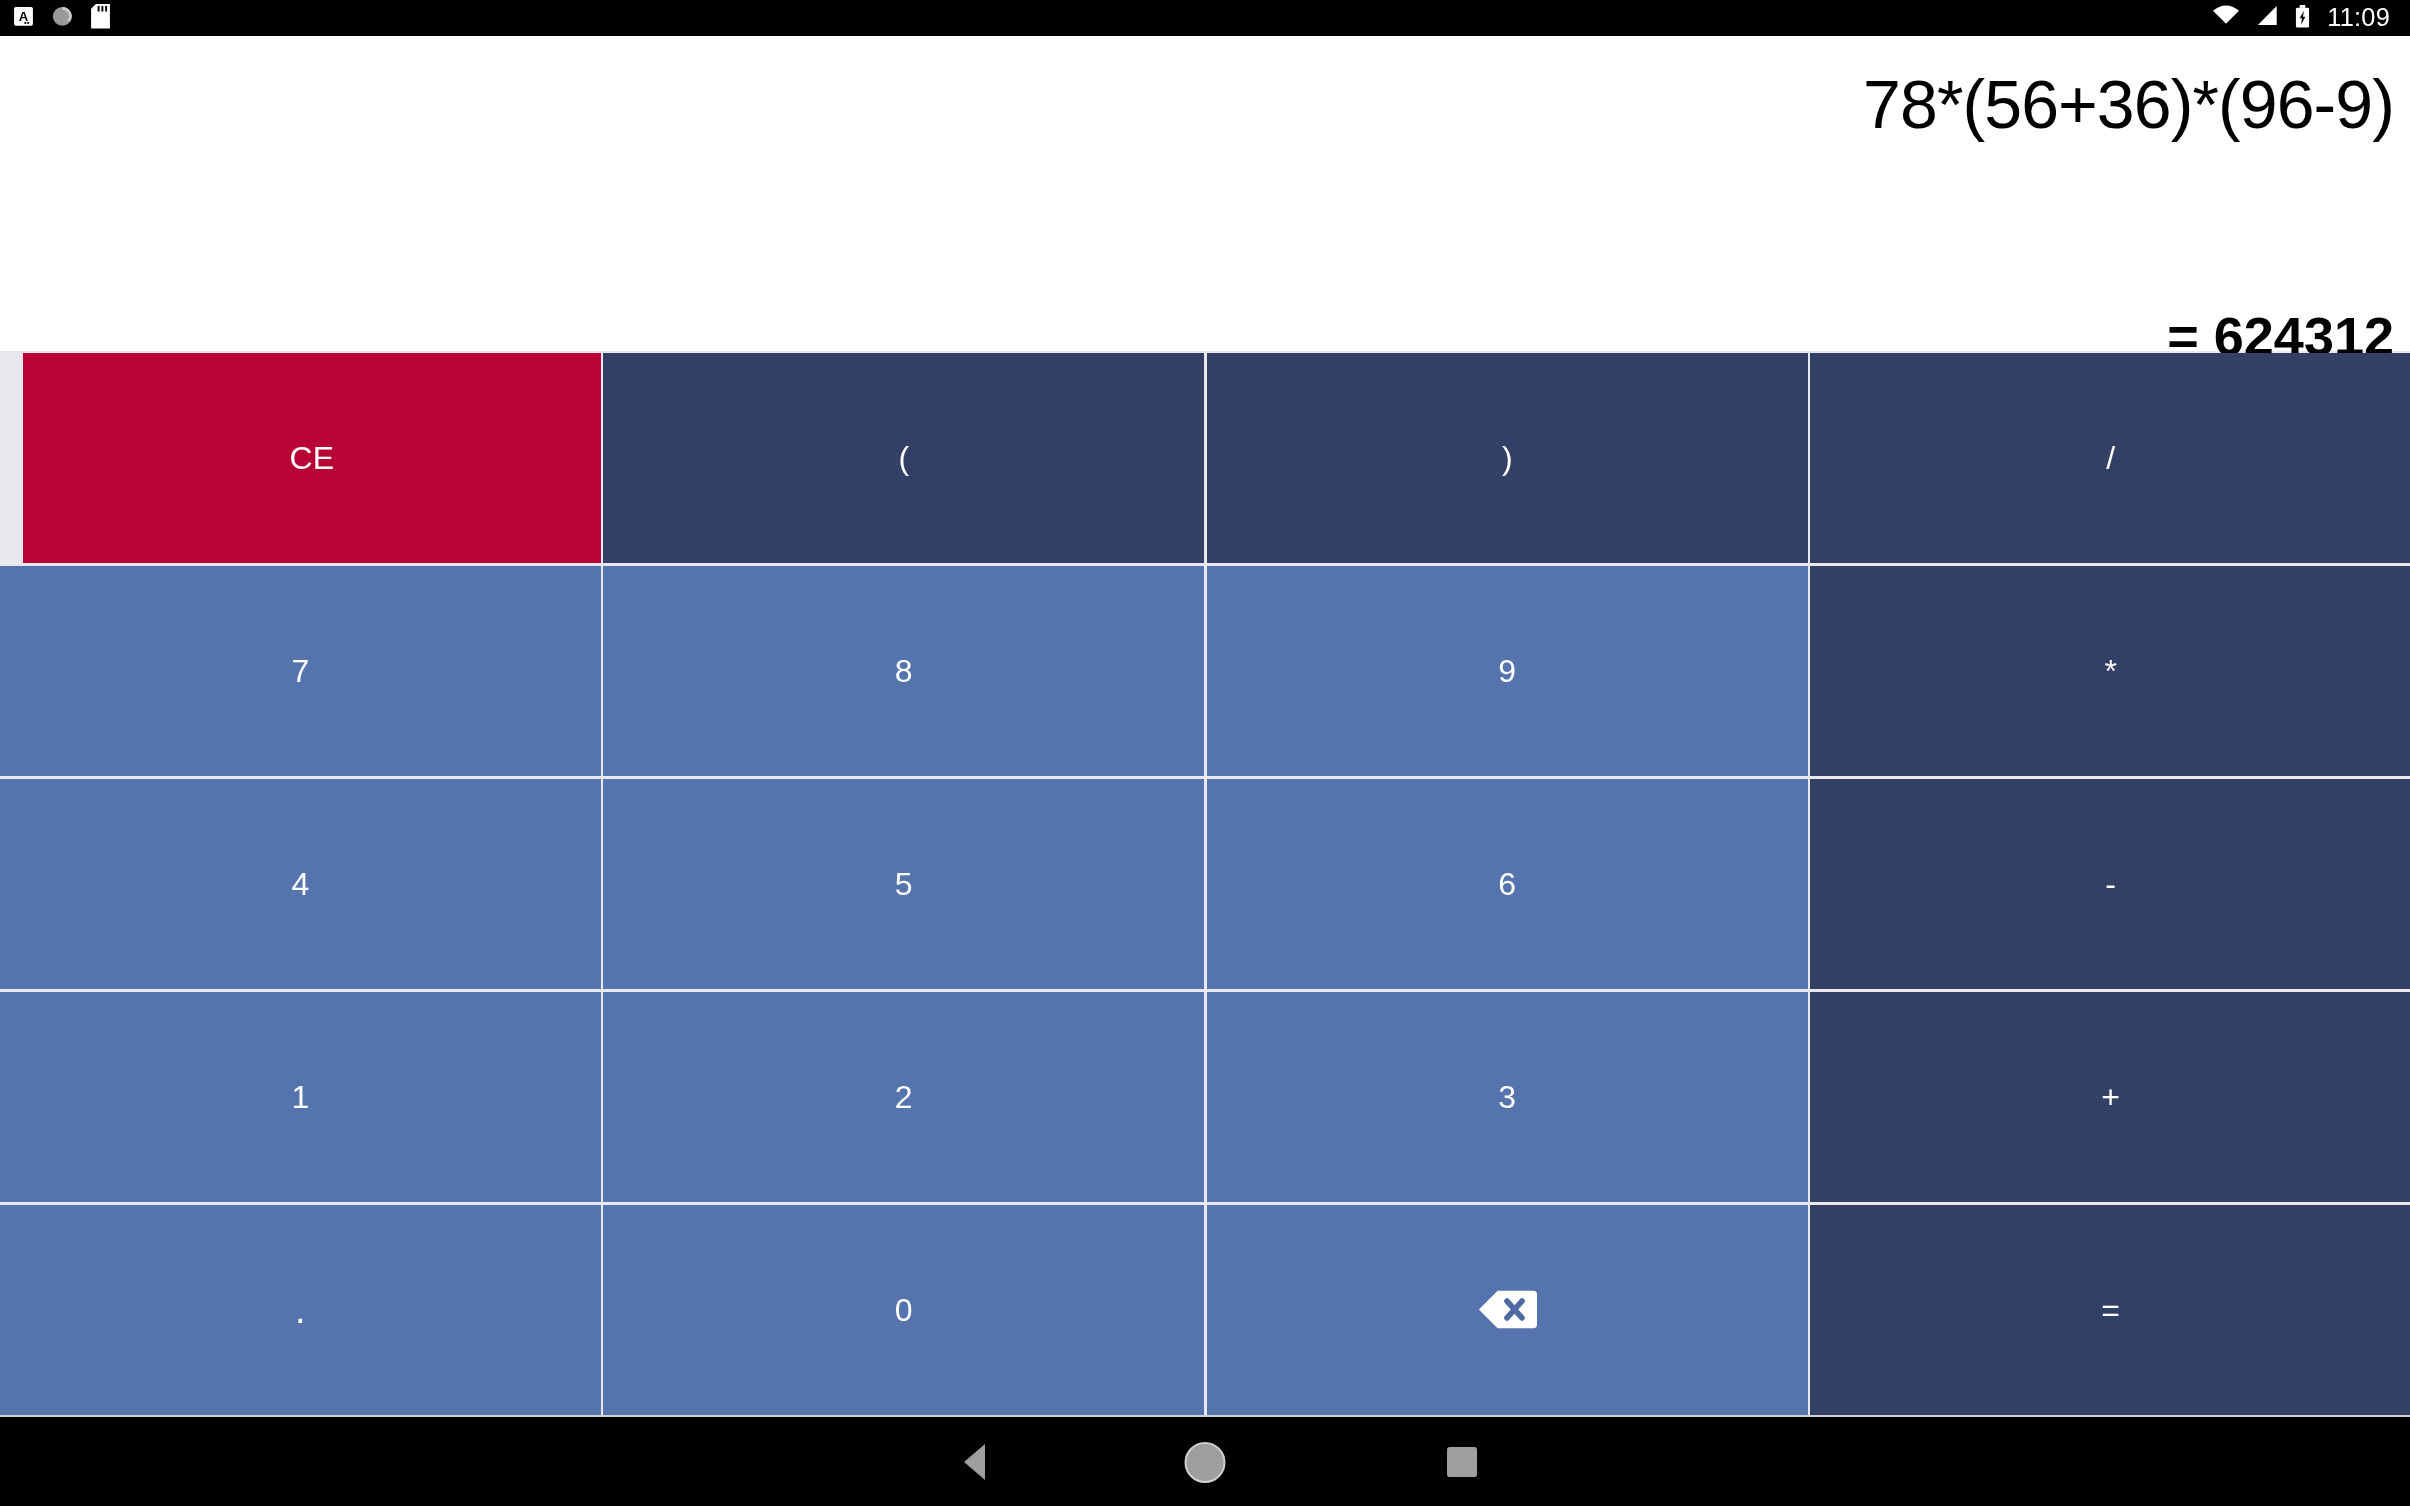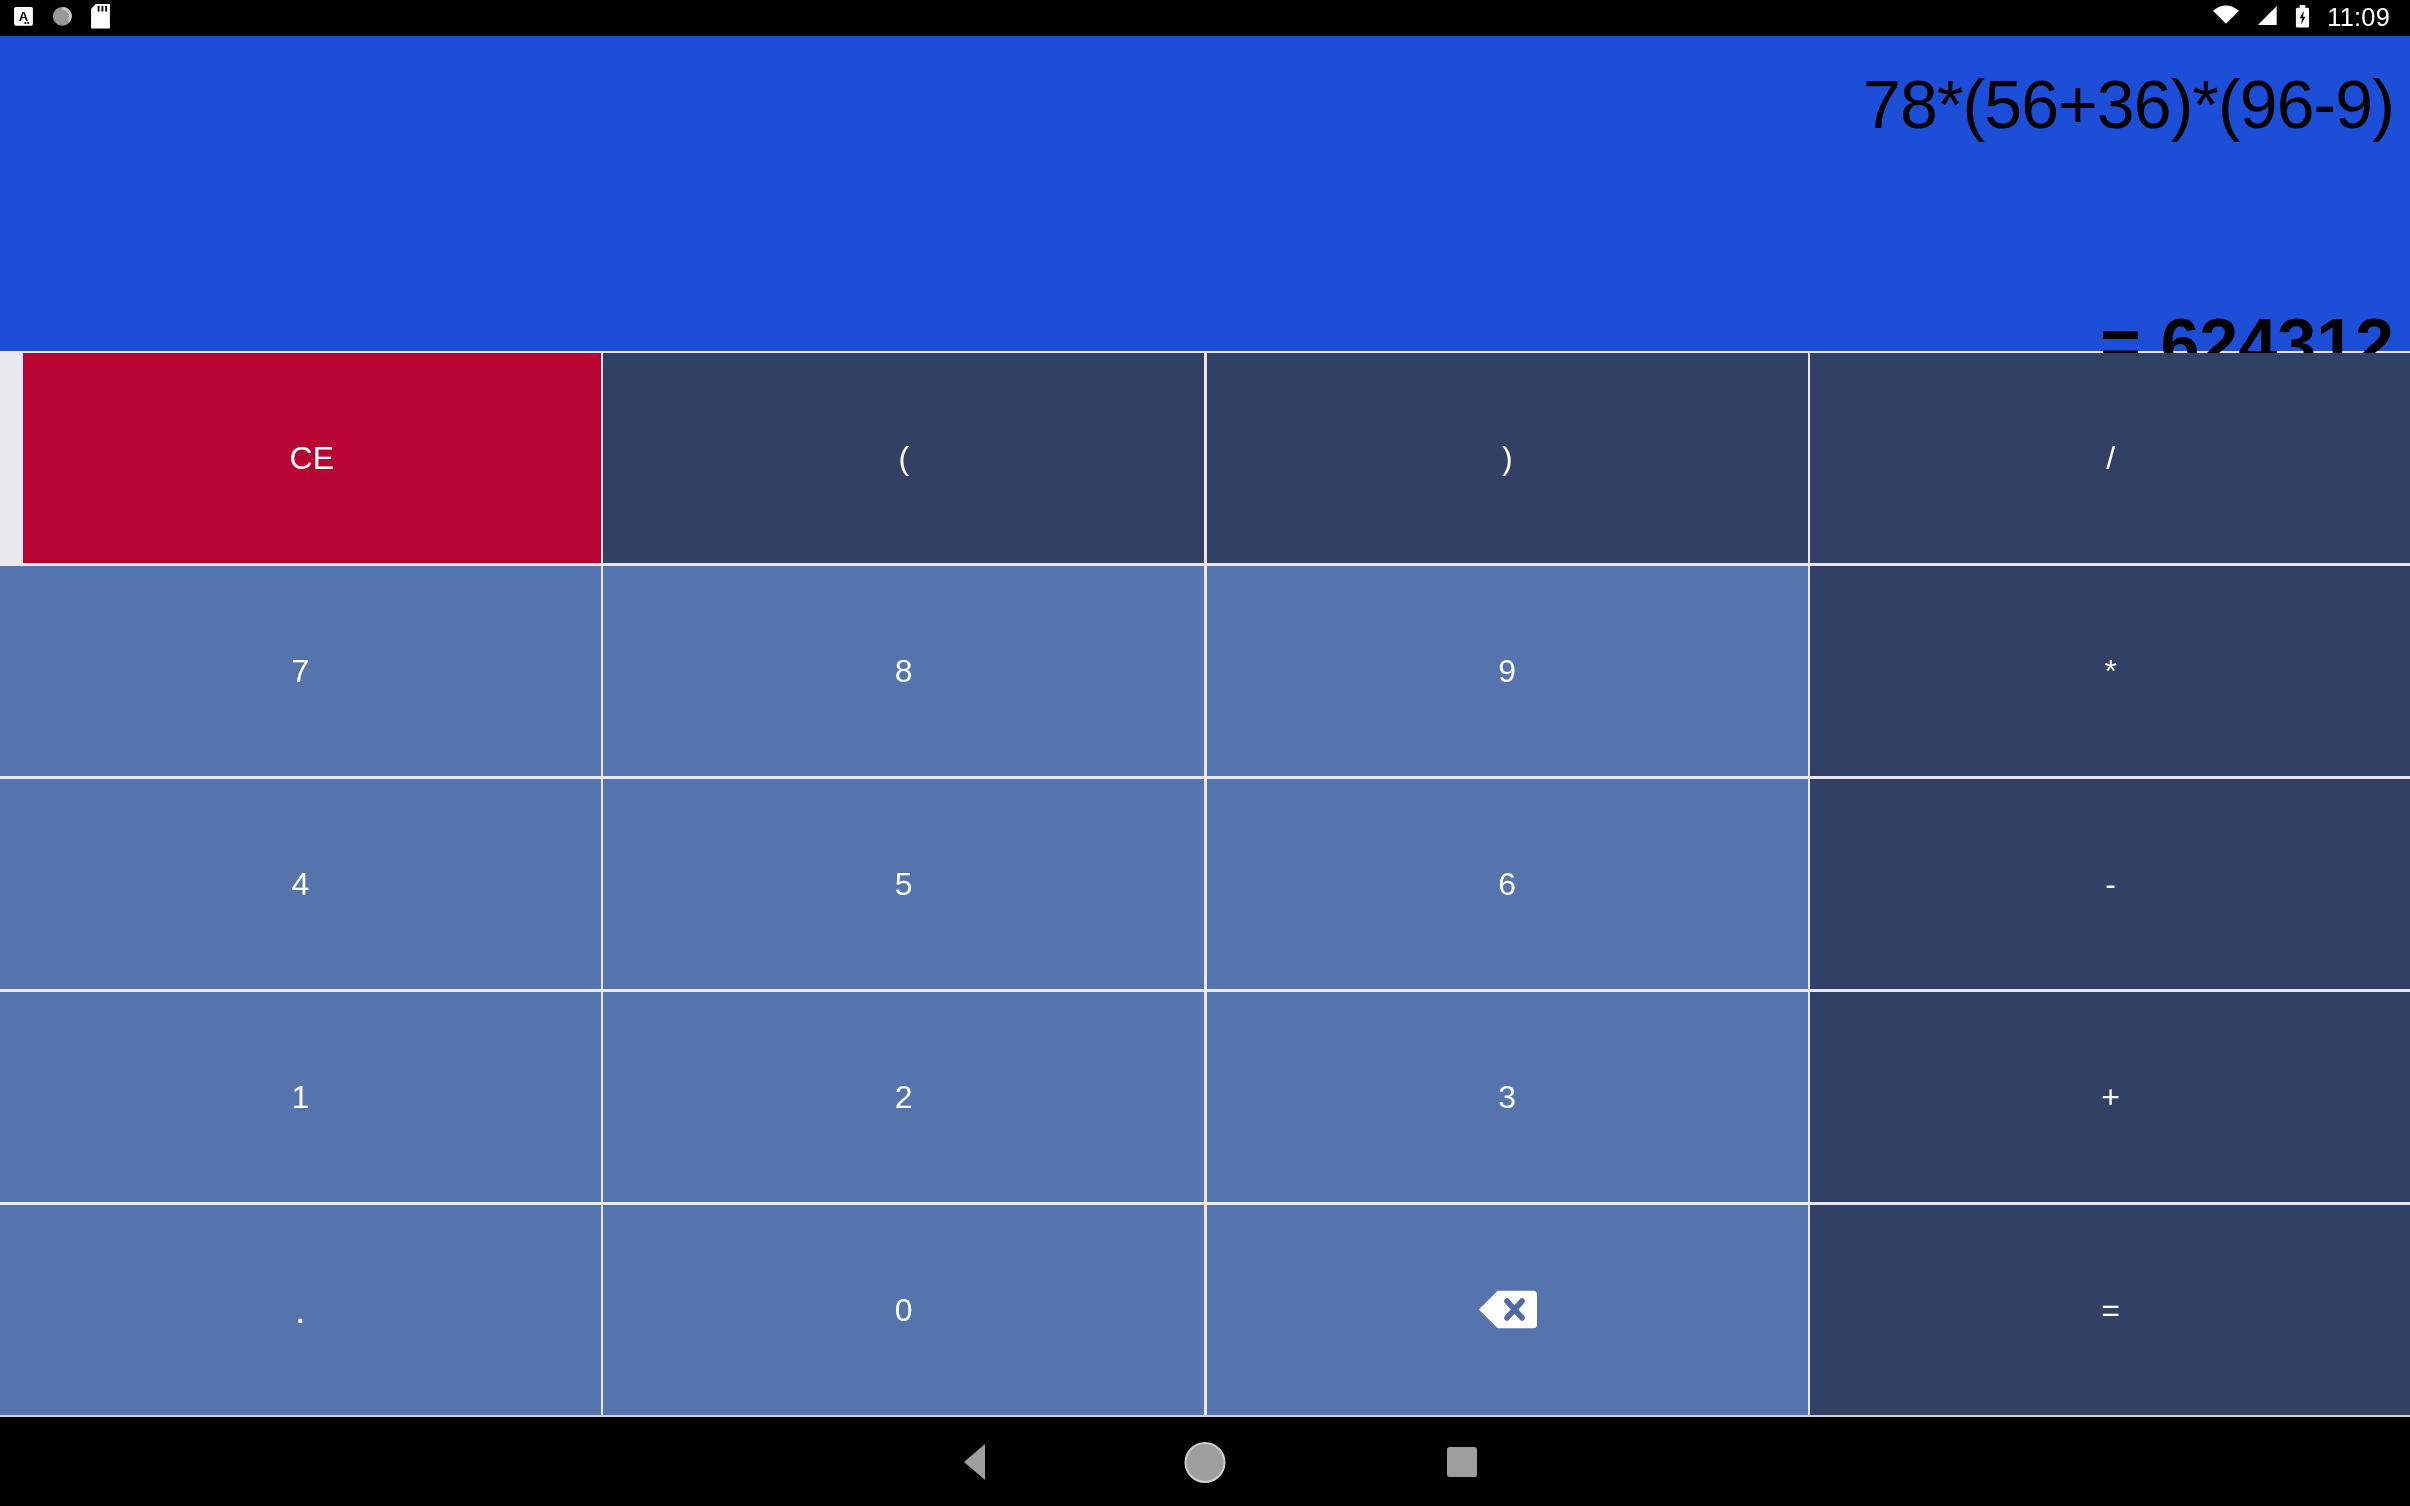--- a/index.html
+++ b/index.html
@@ -16,32 +16,32 @@
     height:36px; background:#000; color:#fff;
     display:flex; align-items:center; flex:0 0 auto;
     padding:0 21px 0 13px;
   }
   .sb-left { display:flex; align-items:center; gap:17px; }
   .sb-right { margin-left:auto; display:flex; align-items:flex-start; gap:17px; }
   .sb-clock { font-size:25.4px; letter-spacing:0.2px; color:#fff; line-height:1; }
 
   
   .display {
-    background:#1d4ed8; flex:0 0 auto;
+    background:#ffffff; flex:0 0 auto;
     height:315px; position:relative;
     padding:16px 17px;
   }
   .expr {
     position:absolute; right:17px; top:34px;
     font-size:68px; color:#000; line-height:1;
     white-space:nowrap; letter-spacing:-0.9px;
   }
   .result {
     position:absolute; right:17px; top:273px;
-    font-size:70px; color:#000; font-weight:bold; line-height:1;
+    font-size:54px; color:#000; font-weight:bold; line-height:1;
     white-space:nowrap;
   }
 
   
   .keypad {
     flex:1 1 auto; background:#e8e8ee;
     display:grid;
     grid-template-columns:repeat(4, 1fr);
     grid-template-rows:repeat(5, 1fr);
     gap:2.8px;

